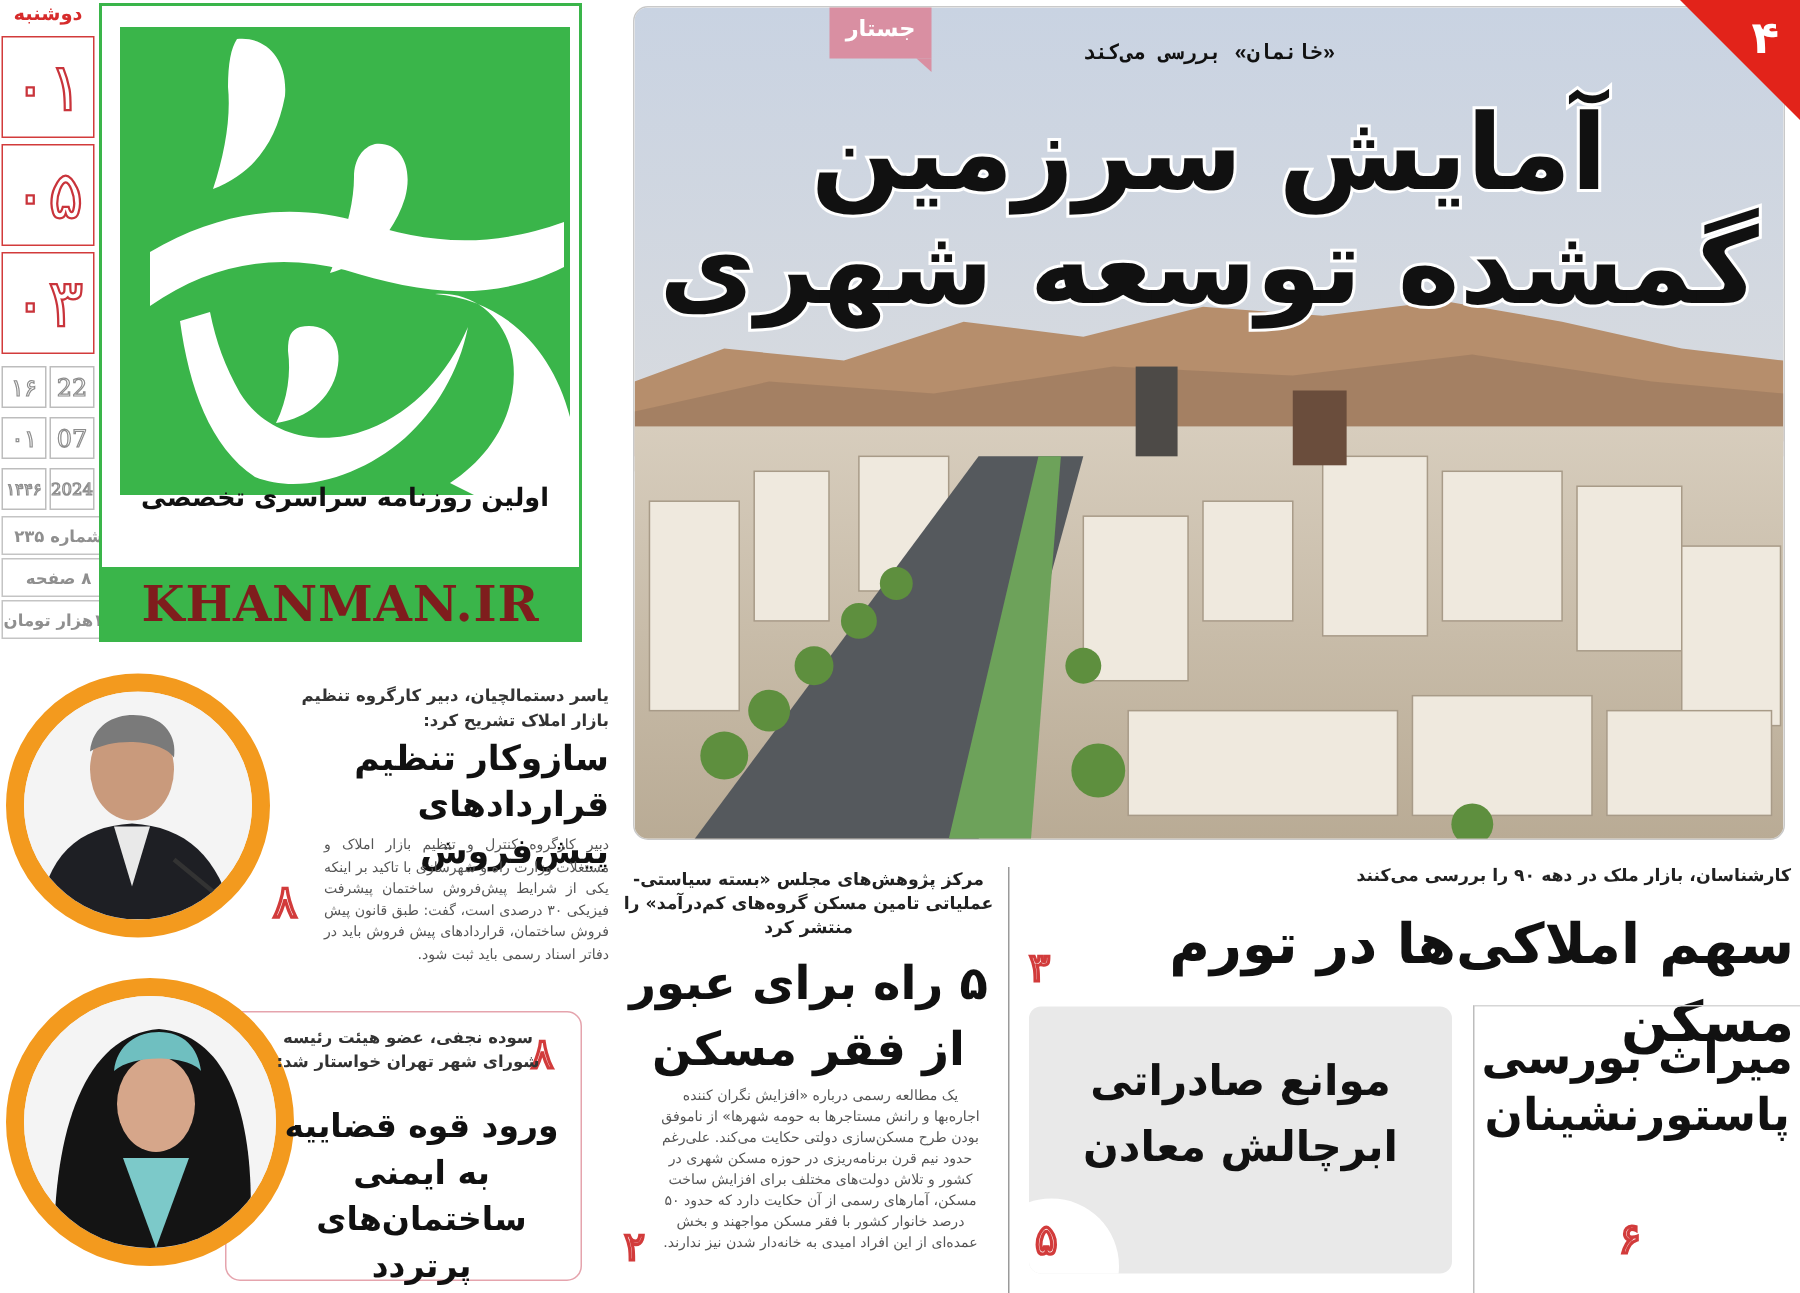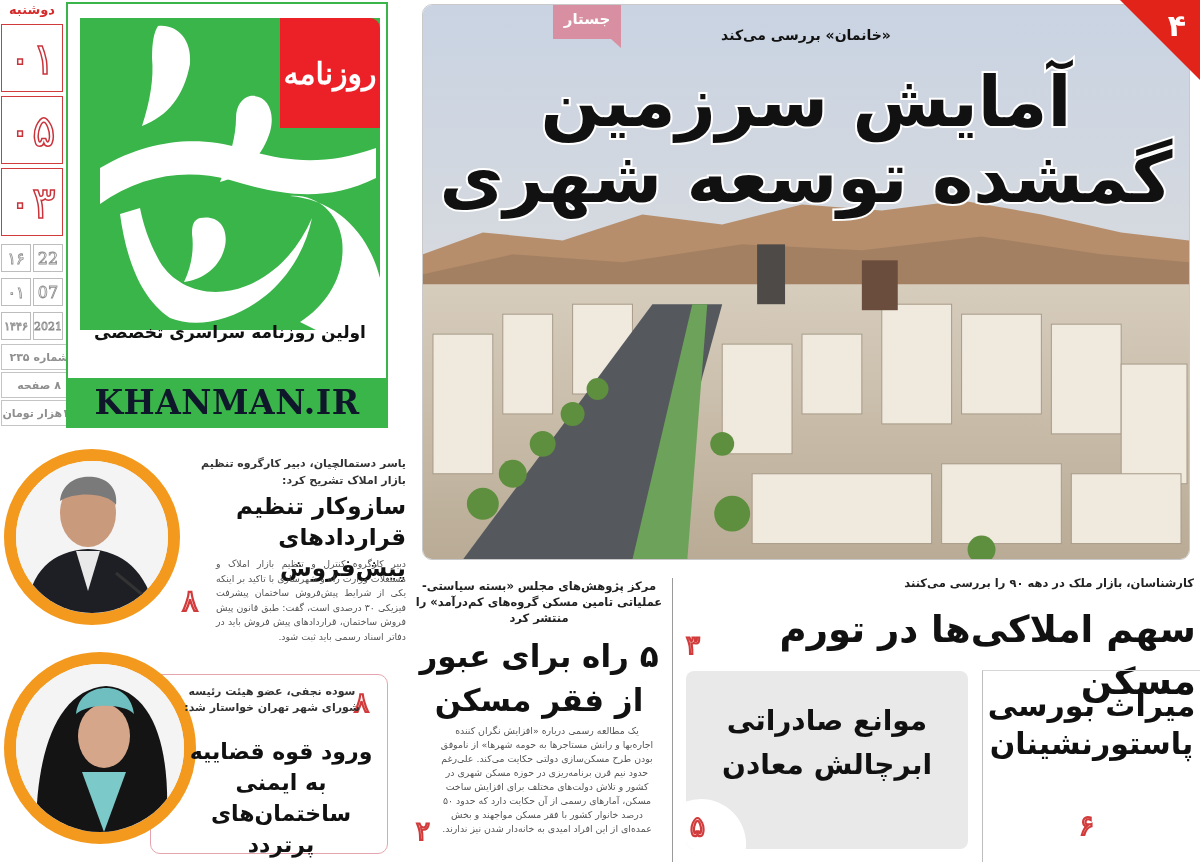--- a/index.html
+++ b/index.html
@@ -14,26 +14,26 @@
   .date-small { position: absolute; width: 30px; height: 28px; border: 1px solid #bdbdbd; display: flex; align-items: center; justify-content: center; font-family: "DejaVu Serif", serif; font-size: 16px; color: #fff; -webkit-text-stroke: 0.8px #8d8d8d; }
   .meta-row { position: absolute; left: 1px; width: 76px; height: 26px; border: 1px solid #c4c4c4; display: flex; align-items: center; justify-content: center; font-size: 11px; font-weight: bold; color: #8f8f8f; direction: rtl; }
 
   
   .masthead { position: absolute; left: 66px; top: 2px; width: 322px; height: 426px; background: #fff; border: 2px solid #3ab54a; }
   .mast-green { position: absolute; left: 12px; top: 14px; width: 300px; height: 312px; background: #3ab54a; overflow: hidden; }
   .mast-red { position: absolute; right: 0; top: 0; width: 100px; height: 110px; background: #ec2027; border-radius: 0 10px 0 0; display: flex; align-items: center; justify-content: center; color: #fff; font-family: "DejaVu Serif", serif; font-weight: bold; font-size: 30px; direction: rtl; }
   .calligraphy { position: absolute; inset: 0; }
   .tagline1 { position: absolute; left: 12px; top: 318px; width: 300px; text-align: center; font-size: 17px; font-weight: bold; direction: rtl; color: #111; }
   .tagline2 { position: absolute; left: 12px; top: 344px; width: 300px; text-align: center; font-size: 21px; font-weight: bold; direction: rtl; color: #111; }
-  .site-bar { position: absolute; left: 0; bottom: 0; width: 318px; height: 48px; background: #3ab54a; color: #0f172a; font-family: "DejaVu Serif", serif; font-weight: bold; font-size: 33px; display: flex; align-items: center; justify-content: center; letter-spacing: 0.5px; }
+  .site-bar { position: absolute; left: 0; bottom: 0; width: 318px; height: 48px; background: #3ab54a; color: #7f1d1d; font-family: "DejaVu Serif", serif; font-weight: bold; font-size: 33px; display: flex; align-items: center; justify-content: center; letter-spacing: 0.5px; }
 
   
   .hero { position: absolute; left: 422px; top: 4px; width: 768px; height: 556px; border: 1px solid #c9c9c9; border-radius: 10px; overflow: hidden; }
   .hero-photo { position: absolute; inset: 0; }
-  .hero-kicker { position: absolute; left: 0; right: 0; top: 22px; text-align: center; font-size: 14px; font-weight: bold; direction: rtl; color: #111; }
+  .hero-kicker { position: absolute; left: 0; right: 0; top: 22px; text-align: center; font-size: 14px; font-weight: bold; direction: rtl; color: #111; font-family: Liberation Mono, monospace; }
   .hero-title { position: absolute; left: 0; right: 0; text-align: center; font-weight: bold; color: #111; direction: rtl; -webkit-text-stroke: 4px #fff; paint-order: stroke fill; font-size: 70px; line-height: 1; }
   .hero-title.l1 { top: 62px; }
   .hero-title.l2 { top: 138px; }
   .jostar { position: absolute; left: 130px; top: -6px; width: 68px; height: 40px; background: rgba(222,120,140,0.75); color: #fff; font-size: 15px; font-weight: bold; display: flex; align-items: center; justify-content: center; direction: rtl; }
   .jostar::after { content: ""; position: absolute; right: 0; bottom: -9px; border-left: 10px solid transparent; border-top: 9px solid rgba(222,120,140,0.75); }
   .page-corner { position: absolute; right: 0; top: 0; width: 100px; height: 80px; }
   .page-corner span { position: absolute; right: 14px; top: 8px; color: #fff; font-weight: bold; font-size: 30px; }
 
   
   .story1 { position: absolute; left: 0; top: 445px; width: 410px; height: 190px; }
@@ -80,38 +80,37 @@
     </div>
   <div class="date-big" style="top:168px">
       <span>۰۳</span>
     </div>
 
   <div class="date-small" style="left:1px;top:244px">۱۶</div>
   <div class="date-small" style="left:33px;top:244px">22</div>
   <div class="date-small" style="left:1px;top:278px">۰۱</div>
   <div class="date-small" style="left:33px;top:278px">07</div>
   <div class="date-small" style="left:1px;top:312px;font-size:11px">۱۴۴۶</div>
-  <div class="date-small" style="left:33px;top:312px;font-size:11px">2021</div>
+  <div class="date-small" style="left:33px;top:312px;font-size:11px">2024</div>
 
   <div class="meta-row" style="top:344px">شماره ۲۳۵</div>
   <div class="meta-row" style="top:372px">۸ صفحه</div>
   <div class="meta-row" style="top:400px">۱۰هزار تومان</div>
 </div>
 
 <div class="masthead">
   <div class="mast-green">
     <svg class="calligraphy" viewBox="0 0 300 312" preserveAspectRatio="none">
       <path d="M78 8 C96 6 112 20 110 46 C104 78 88 98 62 108 C70 84 74 60 72 40 C72 24 74 14 78 8Z" fill="#fff"></path>
       <path d="M170 78 C186 76 196 92 190 114 C182 140 162 158 140 164 C150 140 156 118 156 100 C156 88 162 80 170 78Z" fill="#fff"></path>
       <path d="M20 150 C70 120 120 118 160 130 C200 142 240 150 296 130 L296 160 C244 186 196 176 150 162 C104 150 60 158 20 186Z" fill="#fff"></path>
       <path d="M40 196 C46 240 60 280 90 300 C120 312 160 300 190 274 C210 256 226 230 232 200 C218 232 196 256 166 268 C130 282 96 270 80 244 C70 226 64 210 60 190Z" fill="#fff"></path>
       <path d="M210 178 C236 176 258 194 262 222 C266 256 248 286 220 304 L236 312 L300 312 L300 260 C288 214 256 182 210 178Z" fill="#fff"></path>
       <path d="M120 200 C140 196 150 212 144 232 C138 252 120 262 104 264 C112 248 114 230 112 216 C112 206 114 202 120 200Z" fill="#fff"></path>
     </svg>
-    <div class="mast-red">روزنامه</div>
   </div>
   <div class="tagline1">اولین روزنامه سراسری تخصصی</div>
   <div class="site-bar">KHANMAN.IR</div>
 </div>
 
 <div class="hero">
   <svg class="hero-photo" viewBox="0 0 768 556" preserveAspectRatio="none">
     <defs>
       <linearGradient id="sky" x1="0" y1="0" x2="0" y2="1">
         <stop offset="0" stop-color="#c9d3e2"></stop>

